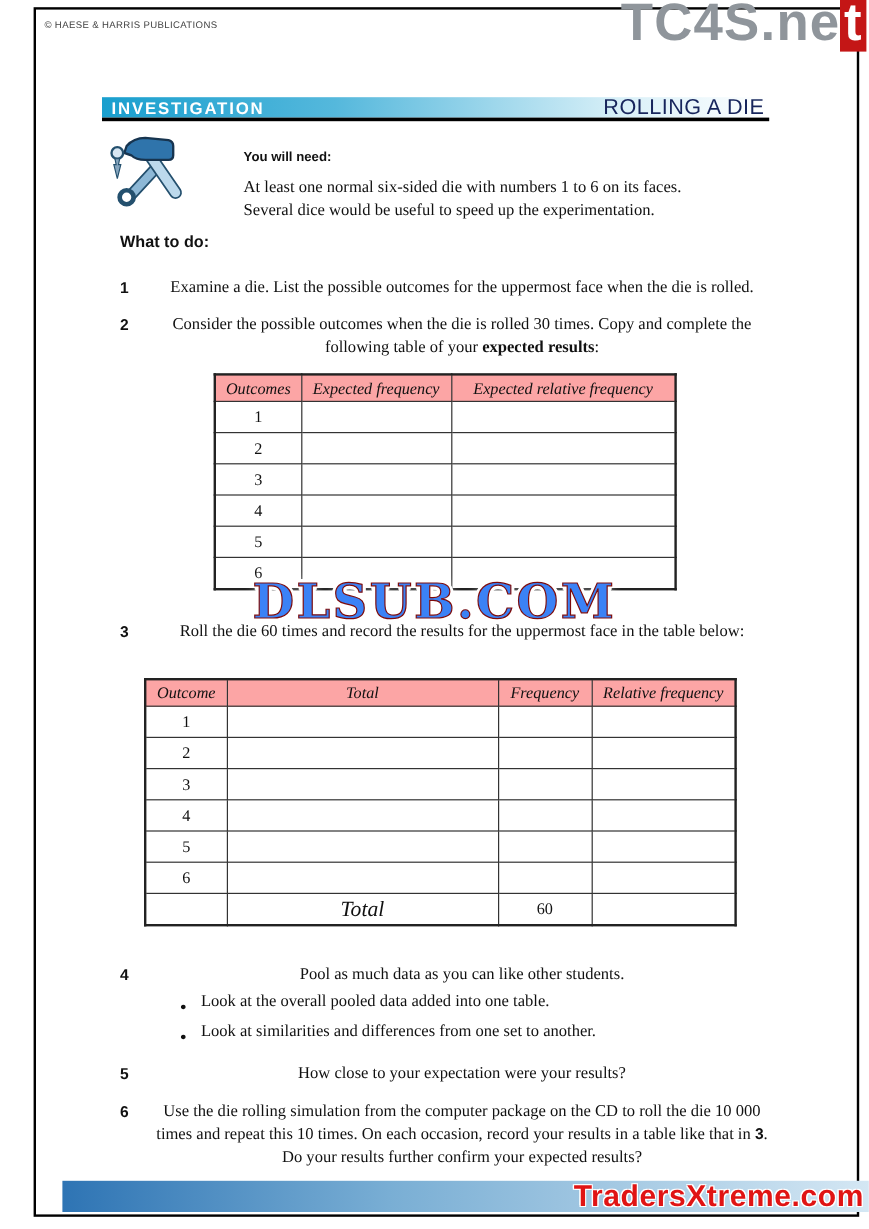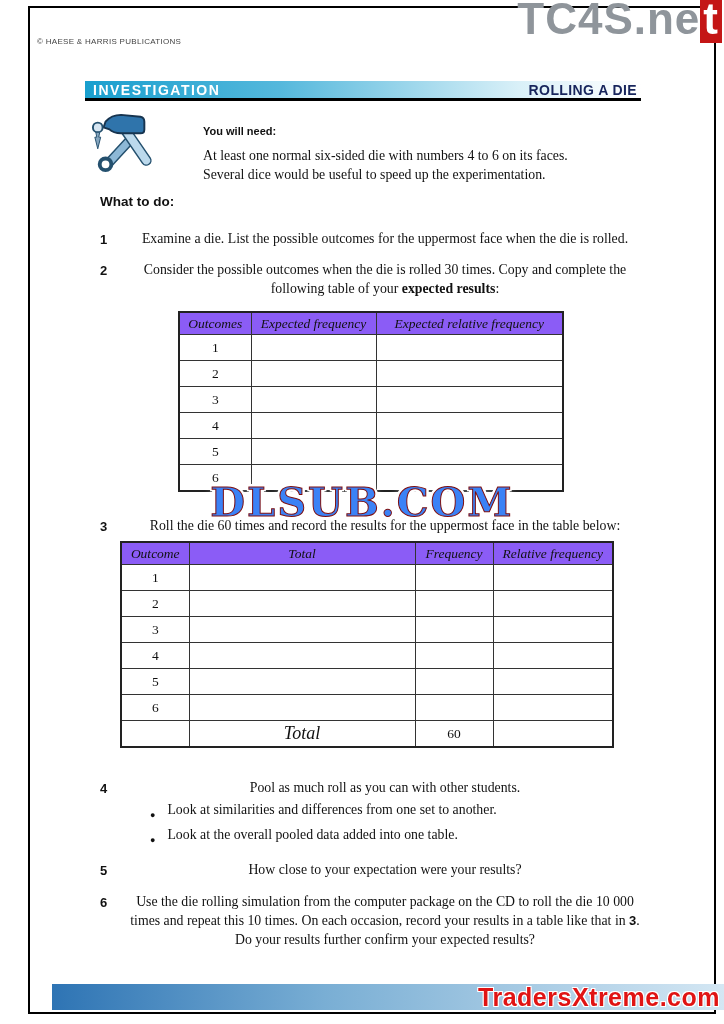--- a/index.html
+++ b/index.html
@@ -2,55 +2,55 @@
 <html><head>
 <meta charset="utf-8">
 <style>
   html,body{margin:0;padding:0;}
   body{
     width:724px;height:1024px;position:relative;background:#fff;
     font-family:"Liberation Serif", serif;color:#111;overflow:hidden;
   }
   .frame{position:absolute;left:28px;top:6px;width:684px;height:1004px;border:2px solid #000;}
   .copyright{position:absolute;left:37px;top:16px;font-family:"Liberation Sans",sans-serif;
-    font-size:8px;color:#444;letter-spacing:.3px;margin-top:21px;}
+    font-size:8px;color:#444;letter-spacing:.3px;}
   .tc4s{position:absolute;top:-6px;right:2px;z-index:30;
     font-family:"Liberation Sans",sans-serif;font-weight:bold;font-size:44px;
     color:#8f959b;letter-spacing:1px;}
   .tc4s-red{background:#c41616;color:#fff;padding:0 3px;}
   .header-bar{position:absolute;left:85px;top:81px;width:556px;height:20px;box-sizing:border-box;
     background:linear-gradient(to right,#199fce 0%,#55b8dc 35%,#d9f0f8 78%,#ffffff 100%);
     border-bottom:3px solid #000;display:flex;align-items:center;justify-content:space-between;
     padding:0 4px 0 8px;text-align:right;}
   .hdr-left{font-family:"Liberation Sans",sans-serif;font-weight:bold;color:#fff;
     font-size:14px;letter-spacing:1.5px;}
-  .hdr-right{font-family:"Liberation Sans",sans-serif;font-weight:bold;color:#17255c;
-    font-size:14px;letter-spacing:.4px;}
+  .hdr-right{font-family:"Liberation Sans",sans-serif;font-weight:normal;color:#17255c;
+    font-size:18px;letter-spacing:.4px;}
   .tools{position:absolute;left:88px;top:110px;width:70px;height:66px;}
   .need{position:absolute;left:203px;top:125px;width:460px;}
   .need-title{font-family:"Liberation Sans",sans-serif;font-weight:bold;font-size:11px;margin-bottom:9px;}
   .need-line{font-size:13.8px;line-height:19px;}
   .content{position:absolute;left:100px;top:194px;width:548px;}
   .todo-title{font-family:"Liberation Sans",sans-serif;font-weight:bold;font-size:13.5px;margin-bottom:20px;}
   .step{display:flex;margin-top:11px;font-size:13.8px;line-height:19px;}
   .step .num{font-family:"Liberation Sans",sans-serif;font-weight:bold;width:22px;flex:none;
     font-size:13px;padding-top:1px;}
   .step .txt{flex:1;text-align:center;}
   .txt b{font-weight:bold;}
   .bold-num{font-family:"Liberation Sans",sans-serif;font-weight:bold;font-size:13px;}
   .bullets{margin:3px 0 0 28px;}
   .bullet{display:flex;line-height:20px;}
   .bullet::before{content:"\25CF";font-size:9px;padding:5px 12px 0 0;}
   table.tbl{border-collapse:collapse;table-layout:fixed;font-size:13.5px;
     border:2px solid #222;}
-  .tbl th{font-style:italic;font-weight:normal;background:#8b5cf6;border:1px solid #333;
+  .tbl th{font-style:italic;font-weight:normal;background:#fca5a5;border:1px solid #333;
     height:21px;padding:0 4px;text-align:center;}
   .tbl td{border:1px solid #333;height:25px;padding:0 4px;}
   .t1{margin:13px 0 0 78px;width:384px;}
-  .t2{margin:5px 0 0 20px;width:492px;}
+  .t2{margin:29px 0 0 20px;width:492px;}
   .c{text-align:center;}
   .total{font-style:italic;text-align:center;font-size:18px;}
   .dlsub{position:absolute;left:0;right:0;top:478px;z-index:20;text-align:center;
     font-family:"DejaVu Serif",serif;font-weight:bold;font-size:40px;color:#3b82f6;
     letter-spacing:2px;-webkit-text-stroke:1px #7d0b0b;
     text-shadow:-2px -2px 0 #fff,2px -2px 0 #fff,-2px 2px 0 #fff,2px 2px 0 #fff,
       -3px 0 0 #fff,3px 0 0 #fff,0 -3px 0 #fff,0 3px 0 #fff,0 0 10px rgba(255,255,255,.9);}
   .bottom-bar{position:absolute;left:52px;top:984px;width:680px;height:26px;z-index:25;
     box-sizing:border-box;display:flex;align-items:center;justify-content:flex-end;
     padding-right:12px;
@@ -80,21 +80,21 @@
     <circle cx="18" cy="56" r="6" fill="#fff" stroke="#24506e" stroke-width="4"></circle>
     <line x1="38" y1="20" x2="60" y2="52" stroke="#24506e" stroke-width="11" stroke-linecap="round"></line>
     <line x1="38" y1="20" x2="60" y2="52" stroke="#bcd9ec" stroke-width="8" stroke-linecap="round"></line>
     <path d="M18 12 Q24 5 34 5 L54 7 Q58 8 58 12 L58 20 Q58 24 54 24 L34 24 Q26 24 22 20 L16 18 Z" fill="#2f74ab" stroke="#17344f" stroke-width="2"></path>
     <circle cx="10" cy="18" r="5" fill="#d7e6f2" stroke="#24506e" stroke-width="2"></circle>
     <path d="M8 23 L12 23 L11 28 L13 28 L10 40 L7 28 L9 28 Z" fill="#86a6bf" stroke="#24506e" stroke-width="1"></path>
   </svg>
 
   <div class="need">
     <div class="need-title">You will need:</div>
-    <div class="need-line">At least one normal six-sided die with numbers 4 to 6 on its faces.</div>
+    <div class="need-line">At least one normal six-sided die with numbers 1 to 6 on its faces.</div>
     <div class="need-line">Several dice would be useful to speed up the experimentation.</div>
   </div>
 
   <div class="content">
     <div class="todo-title">What to do:</div>
 
     <div class="step">
       <span class="num">1</span>
       <span class="txt">Examine a die. List the possible outcomes for the uppermost face when the die is rolled.</span>
     </div>
@@ -213,28 +213,28 @@
           <td class="total">Total</td>
           <td class="c">60</td>
           <td></td>
         </tr>
       </tbody>
     </table>
 
     <div class="step" style="margin-top:30px;">
       <span class="num">4</span>
       <span class="txt">
-        <span>Pool as much roll as you can with other students.</span>
+        <span>Pool as much data as you can like other students.</span>
         <span class="bullets" style="display:block;">
+          <span class="bullet">
+              <span>Look at the overall pooled data added into one table.</span>
+            </span>
           <span class="bullet">
               <span>Look at similarities and differences from one set to another.</span>
             </span>
-          <span class="bullet">
-              <span>Look at the overall pooled data added into one table.</span>
-            </span>
         </span>
       </span>
     </div>
 
     <div class="step" style="margin-top:10px;">
       <span class="num">5</span>
       <span class="txt">How close to your expectation were your results?</span>
     </div>
 
     <div class="step" style="margin-top:12px;">

